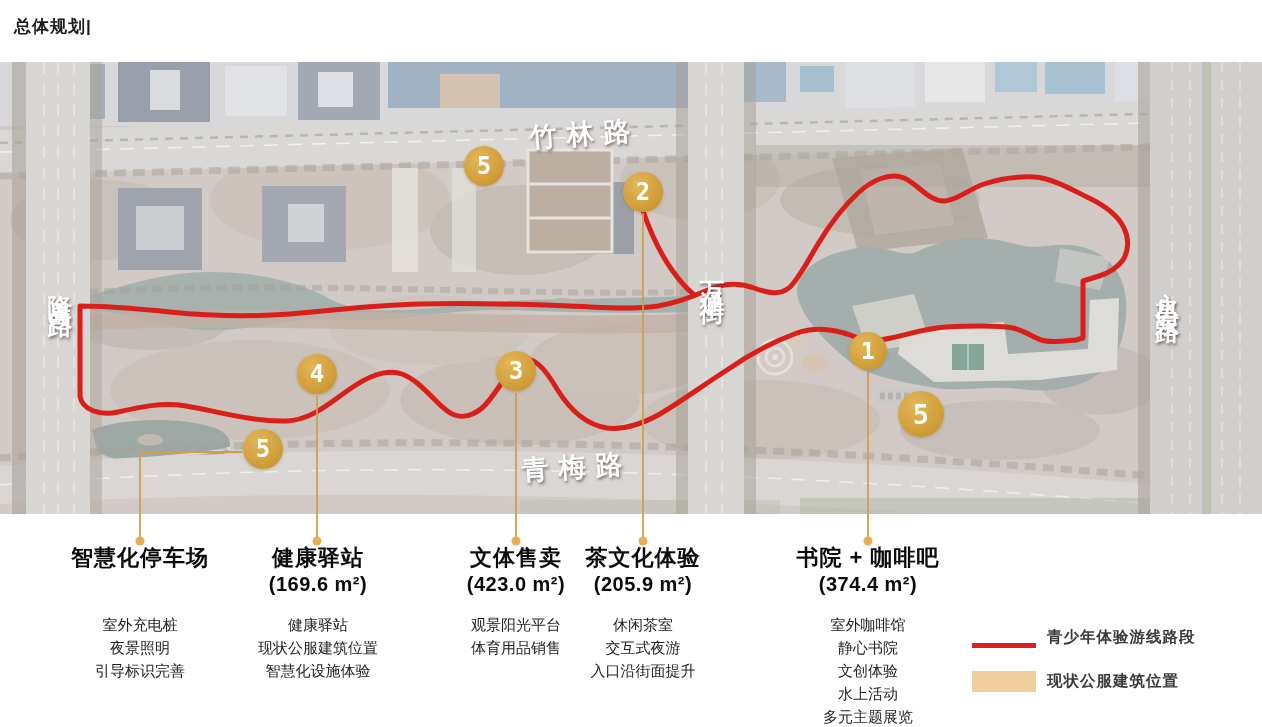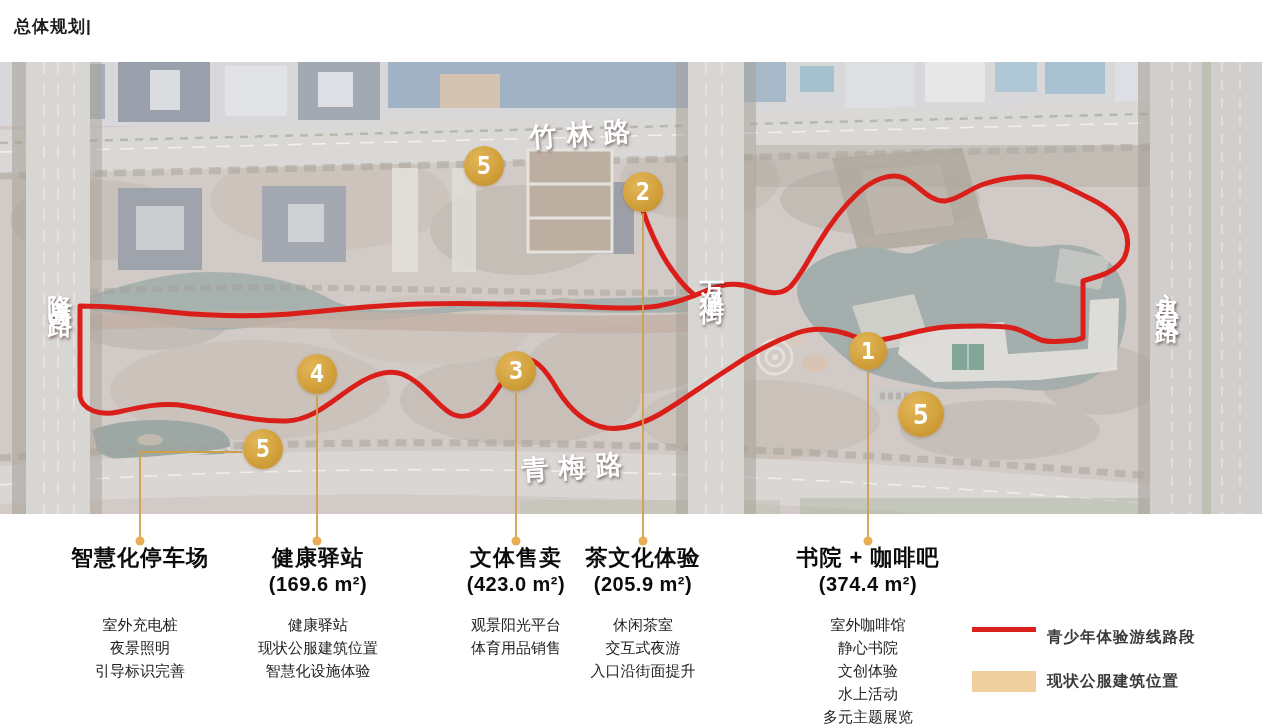--- a/index.html
+++ b/index.html
@@ -22,21 +22,21 @@
   .road-h{transform:translate(-50%,-50%) rotate(-4deg);font-size:27px;letter-spacing:10px;}
   .road-v{transform:translate(-50%,-50%);writing-mode:vertical-rl;text-orientation:upright;
           font-size:25px;letter-spacing:9px;}
   
   .callout{position:absolute;top:544px;transform:translateX(-50%);width:232px;text-align:center;}
   .c-title{font-size:22px;line-height:27px;font-weight:900;color:#0b0b0b;letter-spacing:1px;}
   .c-area{font-size:20px;line-height:26px;min-height:26px;font-weight:900;color:#0b0b0b;letter-spacing:.5px;}
   .c-items{margin-top:16px;font-size:15px;line-height:23px;font-weight:500;color:#222222;}
   
   .legend{left:972px;top:627px;display:flex;flex-direction:column;gap:23px;}
-  .leg-row{display:flex;align-items:flex-start;gap:11px;height:21px;}
+  .leg-row{display:flex;align-items:flex-end;gap:11px;height:21px;}
   .leg-line{width:64px;height:5px;background:#d8201c;flex:none;}
   .leg-rect{width:64px;height:21px;background:#f0cf9e;flex:none;}
   .leg-label{font-size:15.5px;font-weight:600;color:#3a3a3a;letter-spacing:1px;white-space:nowrap;}
 </style>
 </head>
 <body>
 
 <svg id="map-svg" class="abs" viewBox="0 0 1262 727">
   <defs>
     <clipPath id="mapClip">

